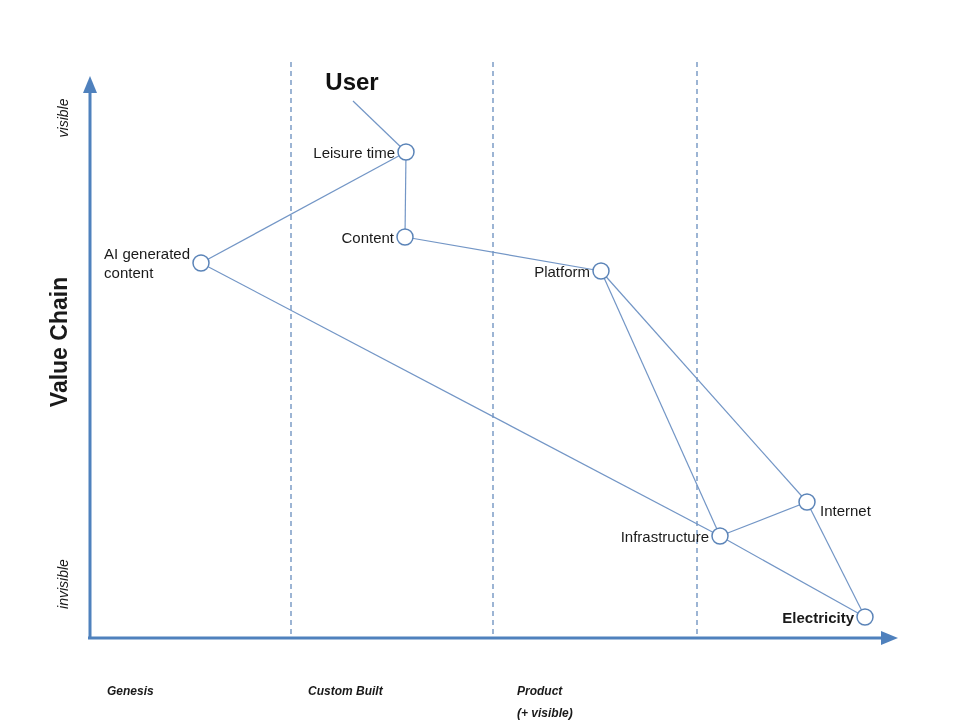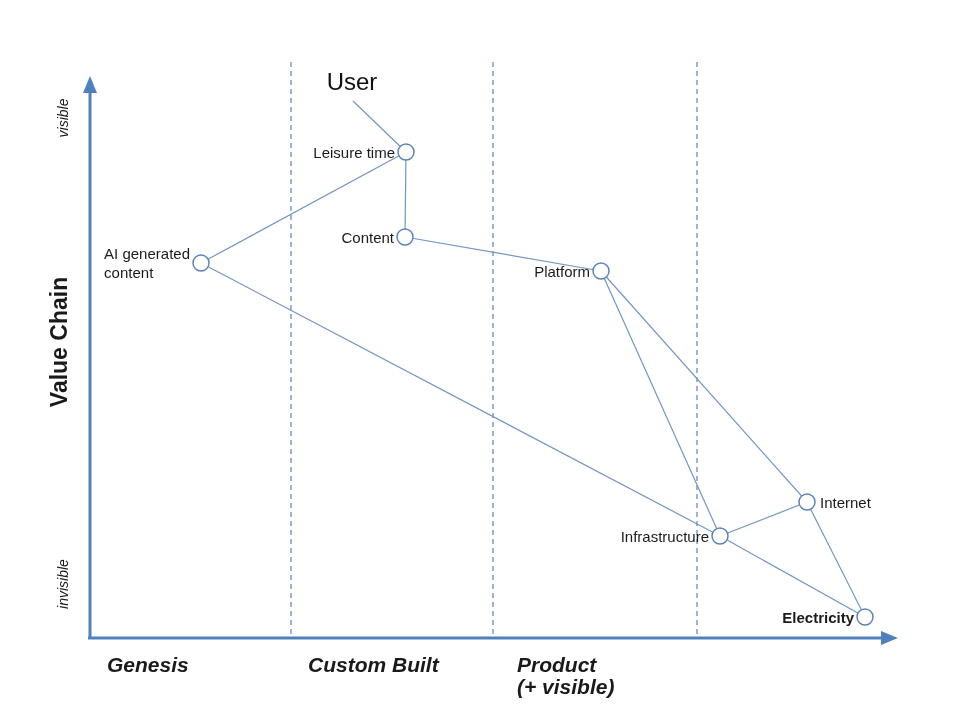--- a/index.html
+++ b/index.html
@@ -14,33 +14,33 @@
     position:relative;
     width:960px;height:720px;
     background:#ffffff;
     font-family:"Liberation Sans", sans-serif;
     color:var(--text);
     overflow:hidden;
   }
   svg.layer{position:absolute;left:0;top:0;width:960px;height:720px;}
   .lbl{position:absolute;white-space:pre-line;}
   
-  .anchor-label{font-size:24px;font-weight:400;transform:translate(-50%,-50%);color:#111;}
+  .anchor-label{font-size:24px;font-weight:700;transform:translate(-50%,-50%);color:#111;}
   
   .node-label{font-size:15px;line-height:19px;transform:translateY(-50%);}
   .node-label.left{text-align:left;}
-  .node-label.right{text-align:left;}
+  .node-label.right{text-align:left;margin-top:8px;}
   
   .y-title{left:59px;top:342px;font-size:23px;font-weight:600;transform:translate(-50%,-50%) rotate(-90deg);white-space:nowrap;}
   .x-title{left:874px;top:677px;font-size:24px;font-weight:600;transform:translate(-50%,-50%);white-space:nowrap;}
   .y-tick{font-size:14px;font-style:italic;transform:translate(-50%,-50%) rotate(-90deg);white-space:nowrap;}
   .y-tick.visible-lbl{left:63px;top:118px;}
   .y-tick.invisible-lbl{left:63px;top:584px;}
   
-  .stage{position:absolute;top:654px;font-size:21px;font-style:italic;font-weight:600;line-height:22px;white-space:nowrap;}
+  .stage{position:absolute;top:680px;font-size:12px;font-style:italic;font-weight:600;line-height:22px;white-space:nowrap;}
   .stage-0{left:107px;}
   .stage-1{left:308px;}
   .stage-2{left:517px;}
   .stage-3{left:713px;}
 </style>
 </head>
 <body>
 
 <div class="canvas">
 

